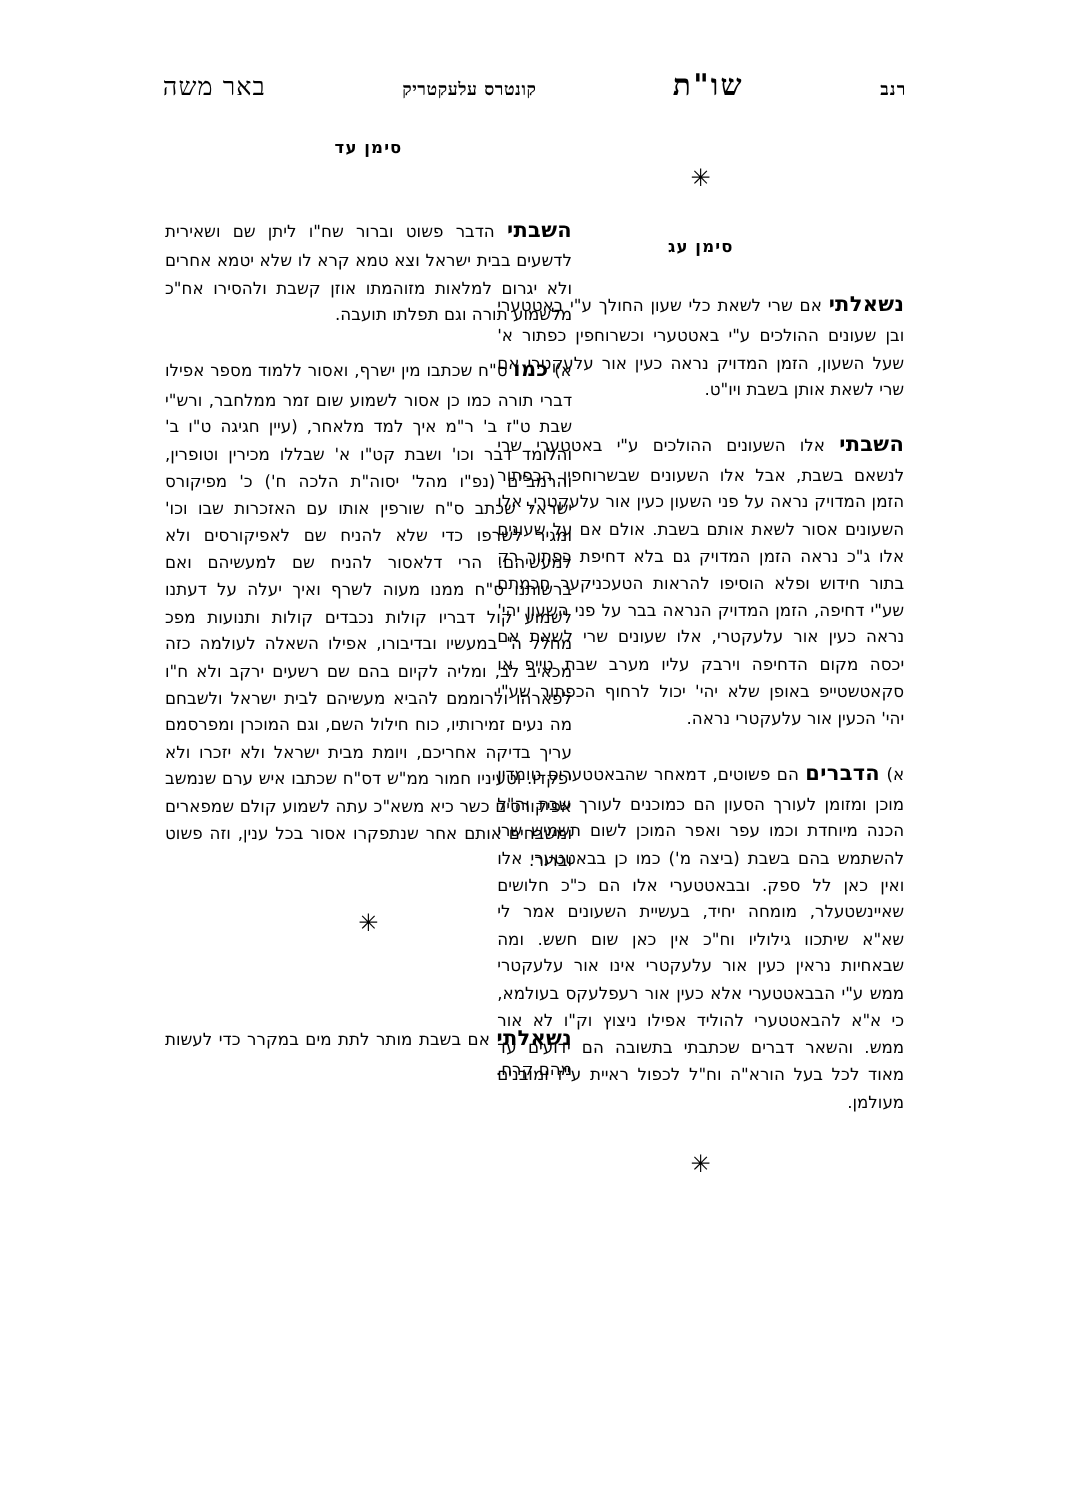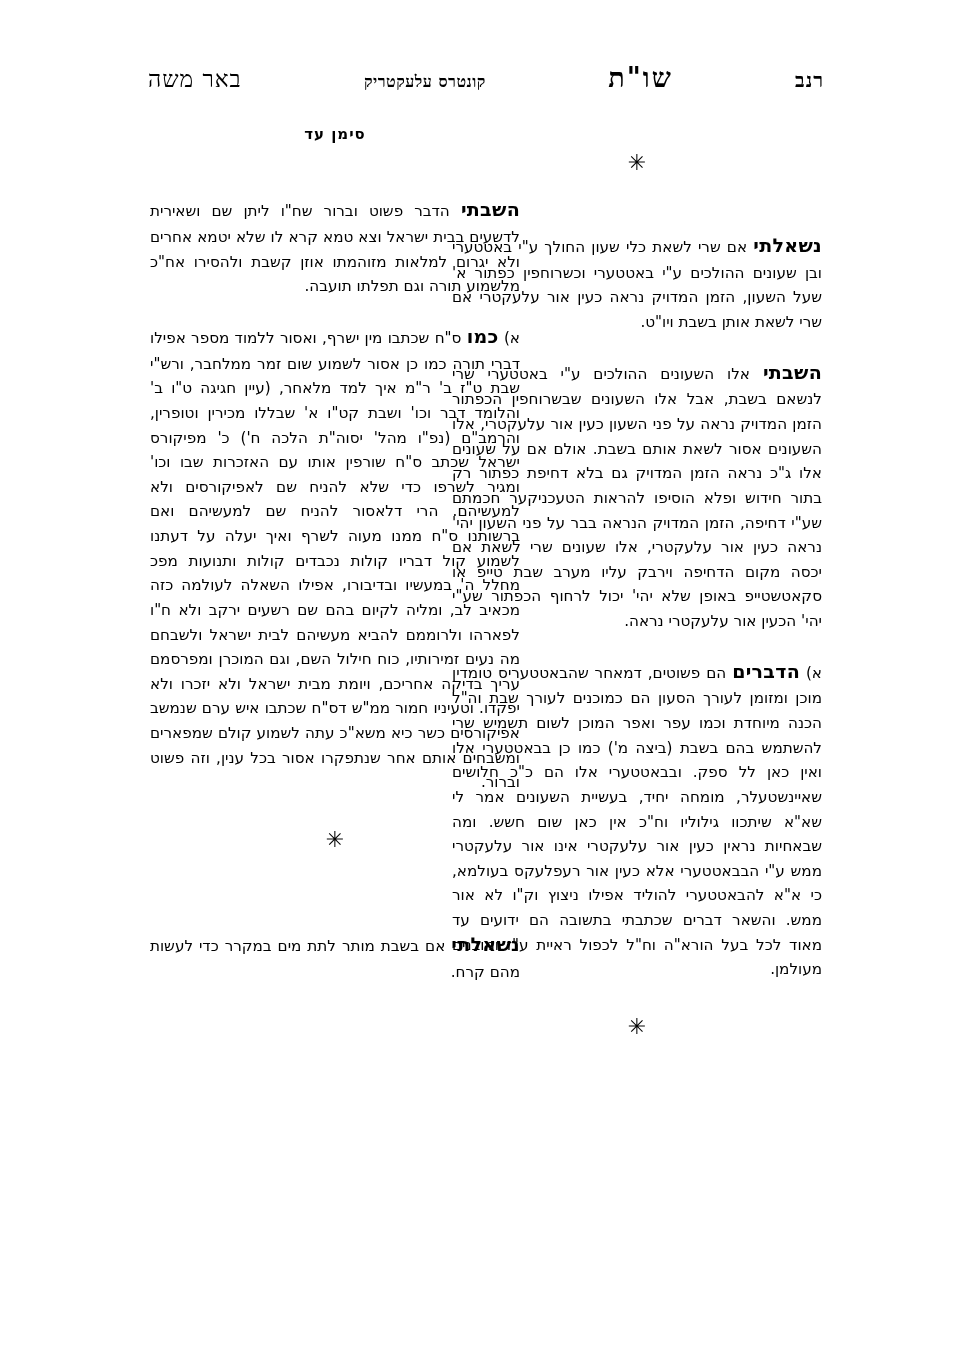--- a/index.html
+++ b/index.html
@@ -30,21 +30,21 @@
     right: 148px;
     left: 148px;
     height: 40px;
     direction: rtl;
     display: flex;
     align-items: baseline;
     justify-content: space-between;
     font-family: "DejaVu Serif", serif;
   }
   .runhead .rh-page {
-    font-size: 20px;
+    font-size: 16px;
     font-weight: bold;
     letter-spacing: 1px;
   }
   .runhead .rh-title {
     font-size: 27px;
     font-weight: bold;
     letter-spacing: 2px;
   }
   .runhead .rh-sub {
     font-size: 16px;
@@ -115,20 +115,21 @@
     <span class="rh-book">באר משה</span>
   </div>
 
   <div class="col col-right">
 
 
     <div class="gap-l"></div>
     <p class="starsep">✳</p>
     <div class="gap-l"></div>
 
+    <p class="siman">סימן עג</p>
     <div class="gap-m"></div>
 
     <p class="para">
       <span class="lead">נשאלתי</span>
       <span>אם שרי לשאת כלי שעון החולך ע"י באטטערי ובן שעונים ההולכים ע"י באטטערי וכשרוחפין כפתור א' שעל השעון, הזמן המדויק נראה כעין אור עלעקטרי אם שרי לשאת אותן בשבת ויו"ט.</span>
     </p>
 
     <div class="gap-m"></div>
 
     <p class="para">

